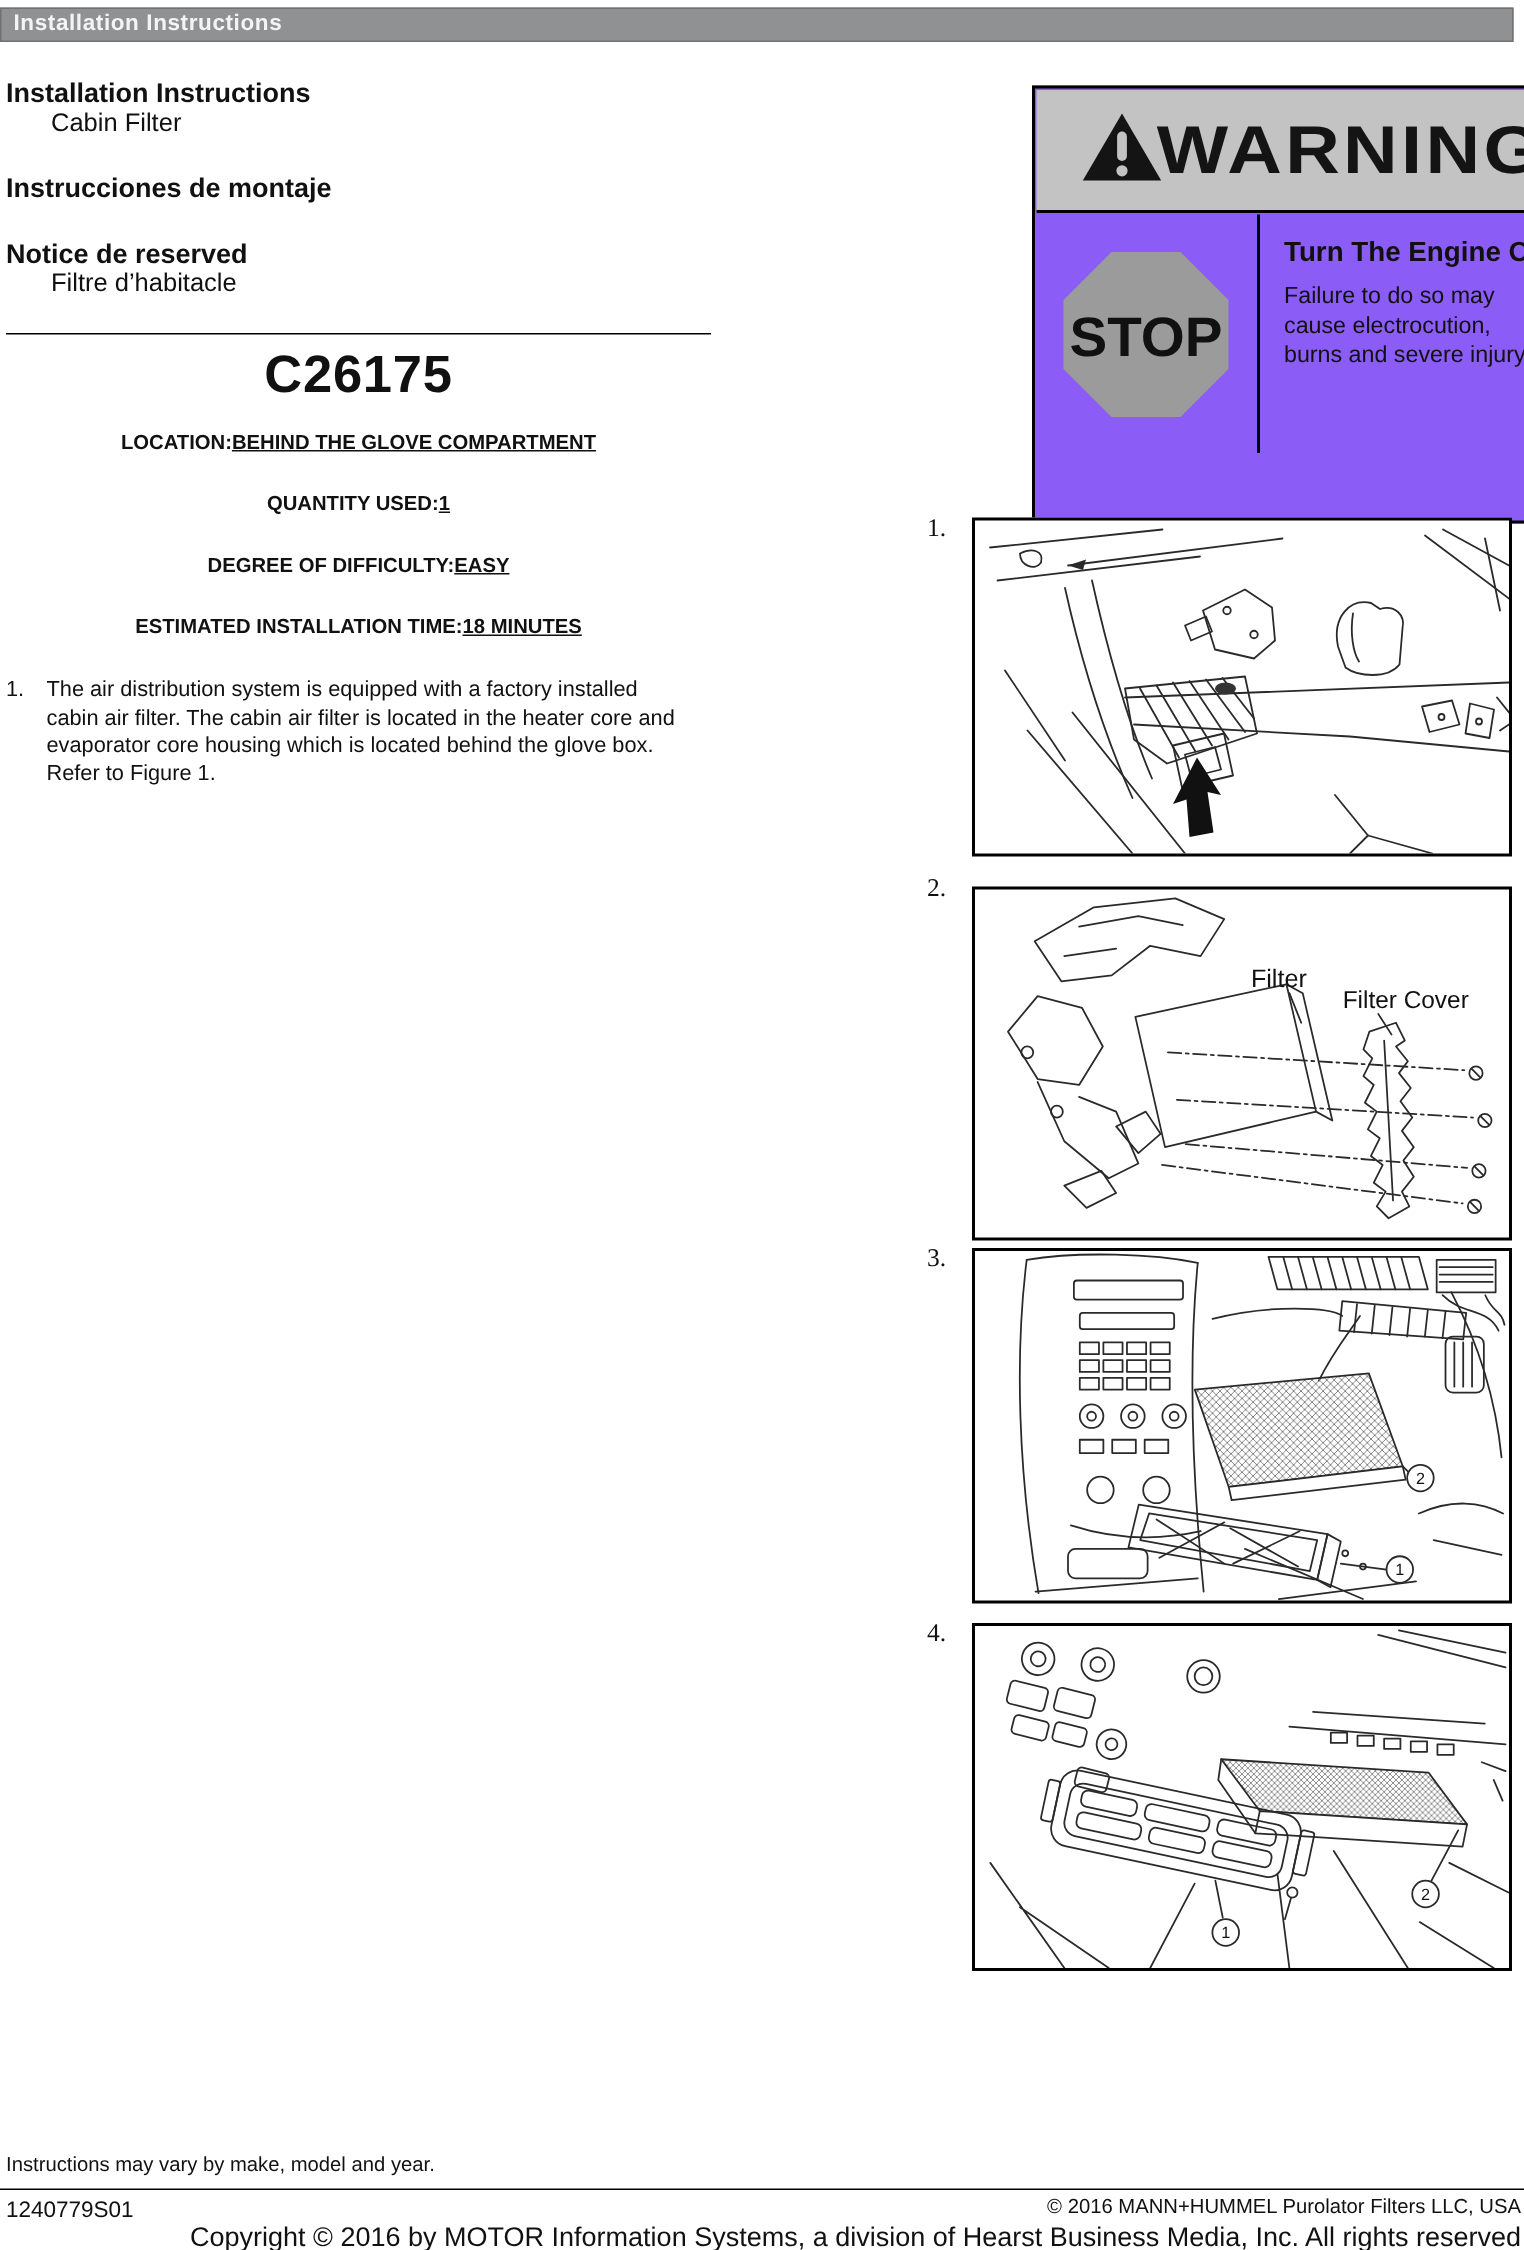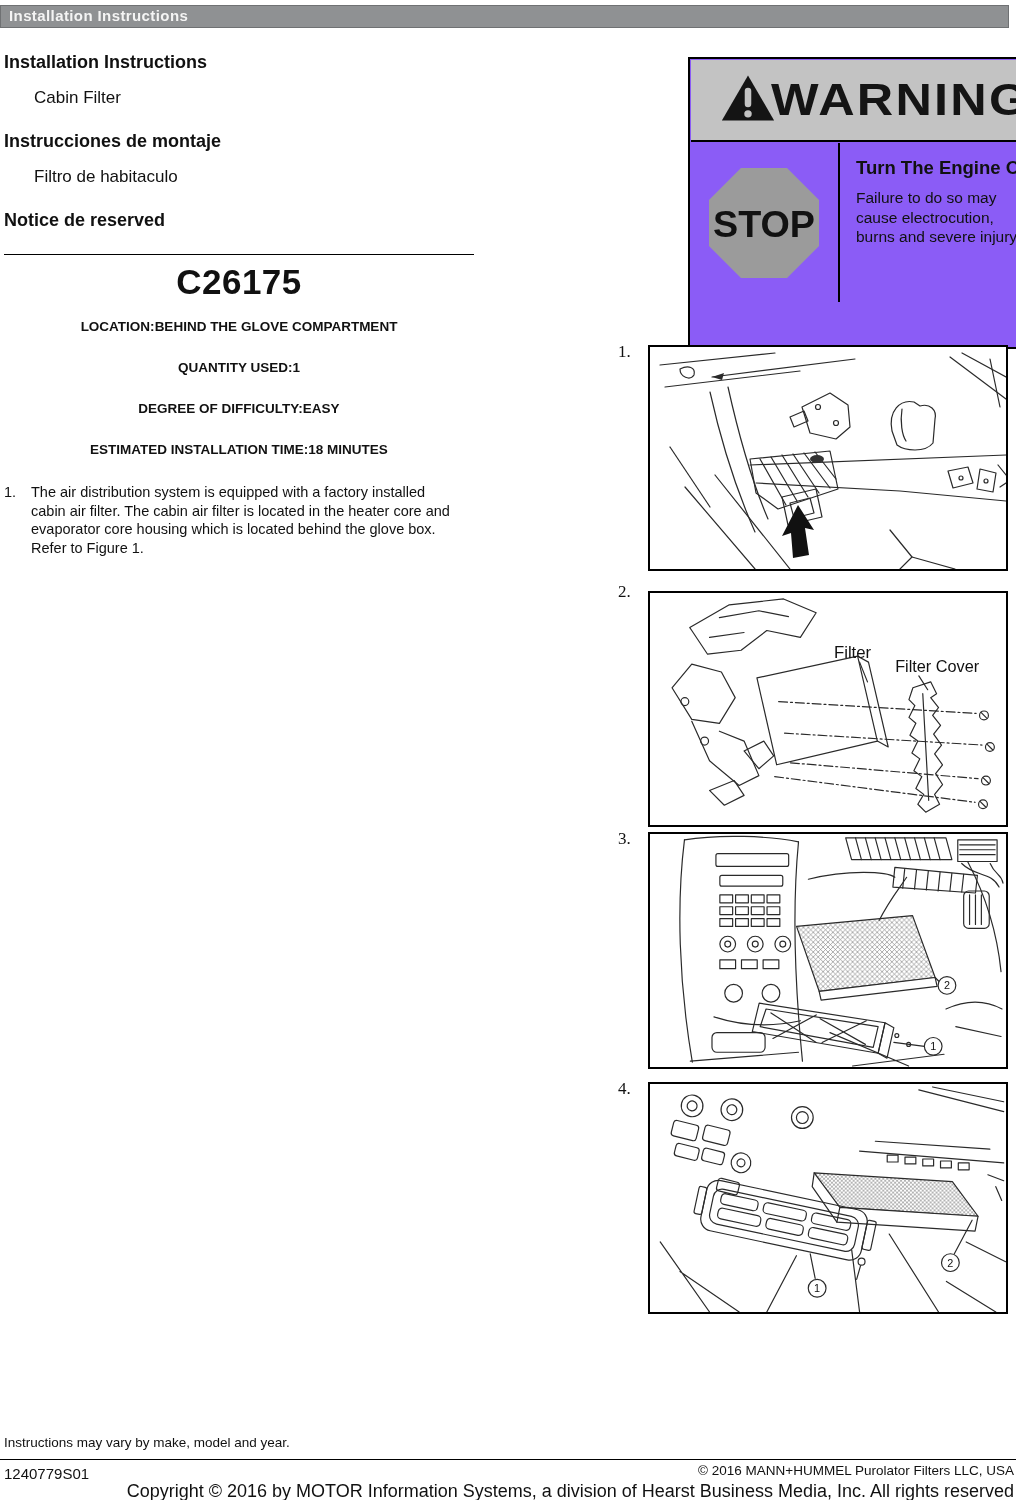--- a/index.html
+++ b/index.html
@@ -7,27 +7,27 @@
 
   
   .header-bar{position:absolute;left:0;top:5px;width:1009px;height:23px;box-sizing:border-box;
     background:var(--header_bar_bg,#8f9193);border:1px solid #6f7173;
     color:#f4f4f4;font-size:15px;font-weight:600;line-height:20px;padding-left:8px;letter-spacing:.4px;}
 
   
   .left-col{position:absolute;left:4px;top:52px;width:470px;}
   .tblock{margin-bottom:24px;}
   .tblock .t{font-size:18px;font-weight:bold;line-height:20px;}
-  .tblock .s{font-size:17px;line-height:19px;margin-left:30px;margin-top:16px;}
+  .tblock .s{font-size:17px;line-height:19px;margin-left:30px;margin-top:0;}
   .rule{border:none;border-top:1.5px solid #000;margin:2px 0 0 0;width:470px;}
   .part{font-size:35px;font-weight:bold;letter-spacing:.5px;margin:8px 0 0 0;line-height:38px;text-align:center;}
   .specs{margin-top:18px;}
   .spec-row{display:flex;justify-content:center;font-weight:bold;font-size:13.5px;line-height:16px;margin-bottom:25px;}
   .spec-row .lab{white-space:nowrap;}
-  .spec-row .val{text-align:right;}
+  .spec-row .val{text-align:right;text-decoration:underline;}
   .step{display:flex;font-size:14.5px;line-height:18.5px;margin-top:4px;}
   .step-num{width:27px;flex:none;}
   .step-text{width:421px;}
 
   
   .warning-box{position:absolute;left:688px;top:57px;width:360px;height:292px;border:2px solid #000;box-sizing:border-box;background:#8b5cf6;}
   .warning-band{height:80px;margin:1px;background:var(--warning_band_bg,#c3c3c3);border-bottom:2px solid #000;
     display:flex;align-items:center;justify-content:center;gap:9px;}
   .warning-word{font-size:45px;font-weight:900;letter-spacing:2px;transform:scaleX(1.12);transform-origin:center;color:#141414;}
   .warning-lower{display:flex;height:159px;}
@@ -62,24 +62,24 @@
   <span>Installation Instructions</span>
 </div>
 
 <div class="left-col">
   <div class="tblock">
     <div class="t">Installation Instructions</div>
     <div class="s">Cabin Filter</div>
   </div>
   <div class="tblock">
     <div class="t">Instrucciones de montaje</div>
-    <div class="s">Filtro de habitaculo</div>
   </div>
   <div class="tblock">
     <div class="t">Notice de reserved</div>
+    <div class="s">Filtre d’habitacle</div>
   </div>
   <hr class="rule">
   <div class="part">C26175</div>
   <div class="specs">
     <div class="spec-row">
       <span class="lab">LOCATION:</span>
       <span class="val">BEHIND THE GLOVE COMPARTMENT</span>
     </div>
     <div class="spec-row">
       <span class="lab">QUANTITY USED:</span>

